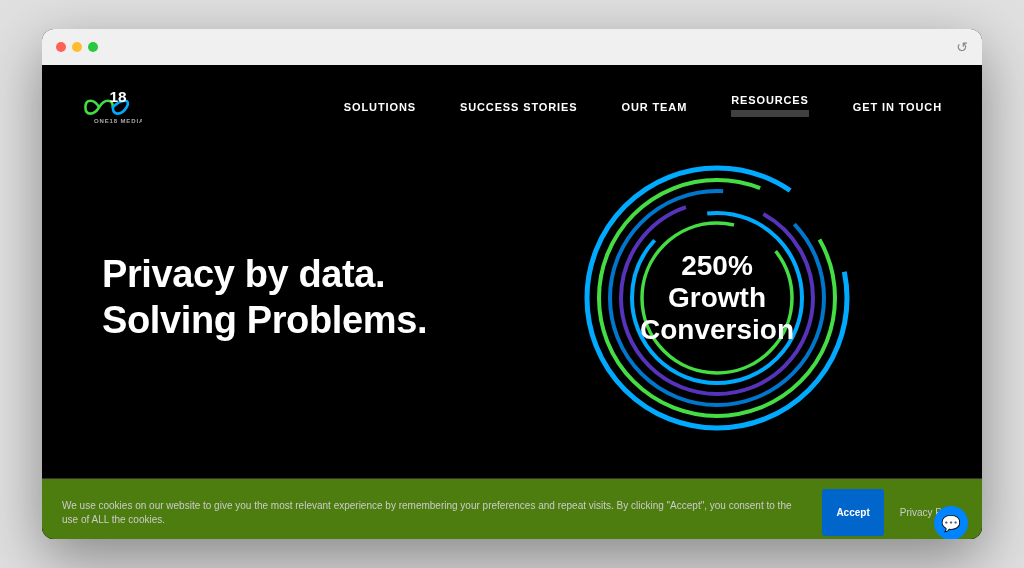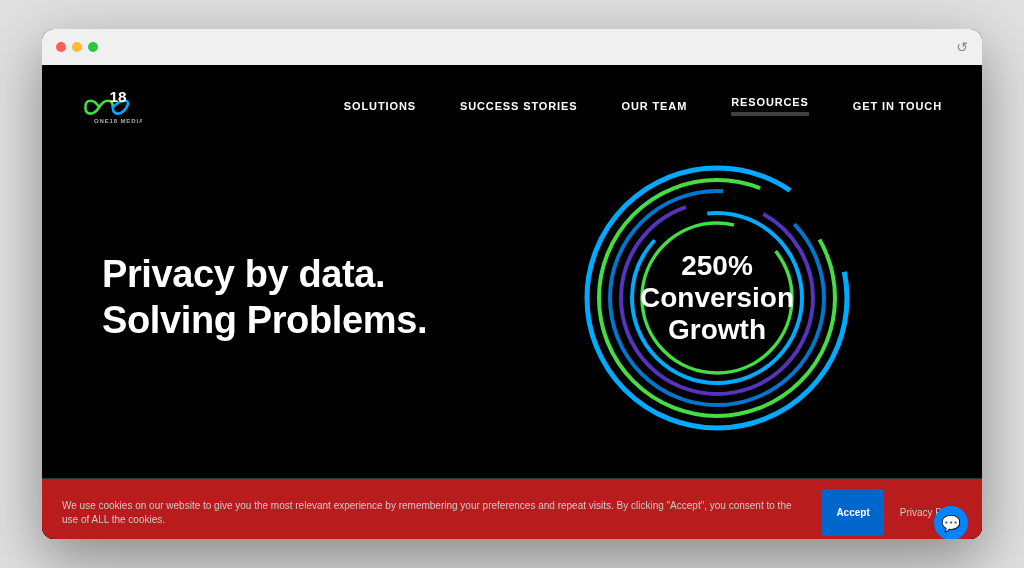--- a/index.html
+++ b/index.html
@@ -94,21 +94,21 @@
       font-weight: 600;
       letter-spacing: 0.08em;
       text-transform: uppercase;
       cursor: pointer;
       text-decoration: none;
       padding-bottom: 4px;
     }
 
     .nav-item.active {
       color: #fff;
-      border-bottom: 4px solid #404040;
+      border-bottom: 7px solid #404040;
     }
 
     .nav-item.get-in-touch {
       color: #fff;
     }
 
     
     .hero {
       flex: 1;
       display: flex;
@@ -159,21 +159,21 @@
       text-align: center;
       color: #fff;
       font-size: 32px;
       font-weight: 900;
       line-height: 1.15;
       width: 200px;
     }
 
     
     .cookie-banner {
-      background: #b91c1c;
+      background: #4d7c0f;
       border-top: 1px solid #333;
       padding: 10px 20px;
       display: flex;
       align-items: center;
       gap: 16px;
       font-size: 10px;
       color: #ccc;
       position: relative;
     }
 
@@ -284,22 +284,22 @@
 
             <circle cx="140" cy="140" r="96" fill="none" stroke="#5533bb" stroke-width="4" stroke-dasharray="540 80" stroke-dashoffset="120"></circle>
 
             <circle cx="140" cy="140" r="85" fill="none" stroke="#00aaff" stroke-width="4" stroke-dasharray="480 60" stroke-dashoffset="150"></circle>
 
             <circle cx="140" cy="140" r="75" fill="none" stroke="#44dd44" stroke-width="3.5" stroke-dasharray="430 50" stroke-dashoffset="60"></circle>
           </svg>
 
           <div class="circle-text">
             <div style="font-size:28px; font-weight:900;">250%</div>
+            <div style="font-size:28px; font-weight:900;">Growth</div>
             <div style="font-size:28px; font-weight:900;">Conversion</div>
-            <div style="font-size:28px; font-weight:900;">Growth</div>
           </div>
         </div>
       </div>
     </div>
 
     <div class="cookie-banner">
       <p class="cookie-text">We use cookies on our website to give you the most relevant experience by remembering your preferences and repeat visits. By clicking "Accept", you consent to the use of ALL the cookies.</p>
       <button class="cookie-accept-btn">Accept</button>
       <span class="cookie-privacy">Privacy Policy</span>
       <div class="chat-bubble">

